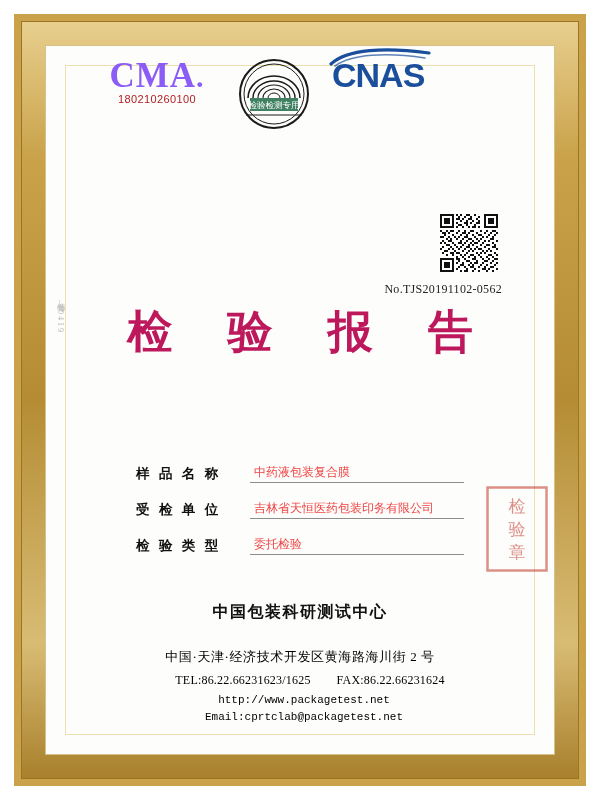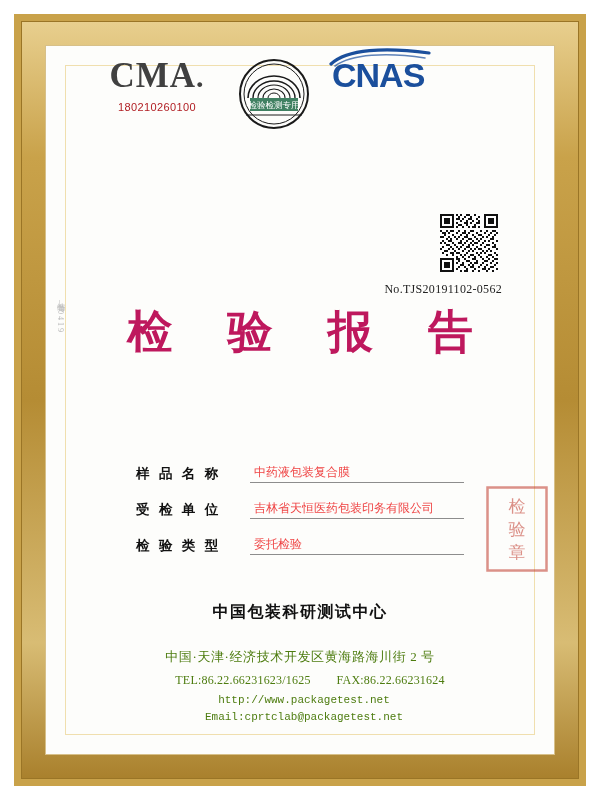--- a/index.html
+++ b/index.html
@@ -70,29 +70,28 @@
     width: 118px;
     text-align: center;
     color: #b01d22;
   }
   .cma-mark {
     font-family: "Liberation Serif", serif;
     font-size: 35px;
     font-weight: 700;
     letter-spacing: 1px;
     line-height: 1;
-    color: #404040;
+    color: #8b5cf6;
     position: relative;
     display: inline-block;
   }
   .cma-mark .dot {
     font-size: 30px;
   }
   .cma-num {
-    margin-top: 8px;
     font-family: "Liberation Sans", sans-serif;
     font-size: 11px;
     letter-spacing: 0.4px;
     color: #b01d22;
   }
 
   
   .circlogo {
     width: 72px;
     height: 72px;
@@ -213,21 +212,21 @@
     color: #111;
   }
 
   
   .contact {
     position: absolute;
     left: 0;
     right: 0;
     top: 602px;
     text-align: center;
-    color: #4d7c0f;
+    color: #000000;
   }
   .contact .addr {
     font-size: 13px;
     letter-spacing: 0.6px;
     margin-bottom: 7px;
   }
   .contact .tel {
     font-family: "Liberation Serif", serif;
     font-size: 12px;
     letter-spacing: 0.2px;

